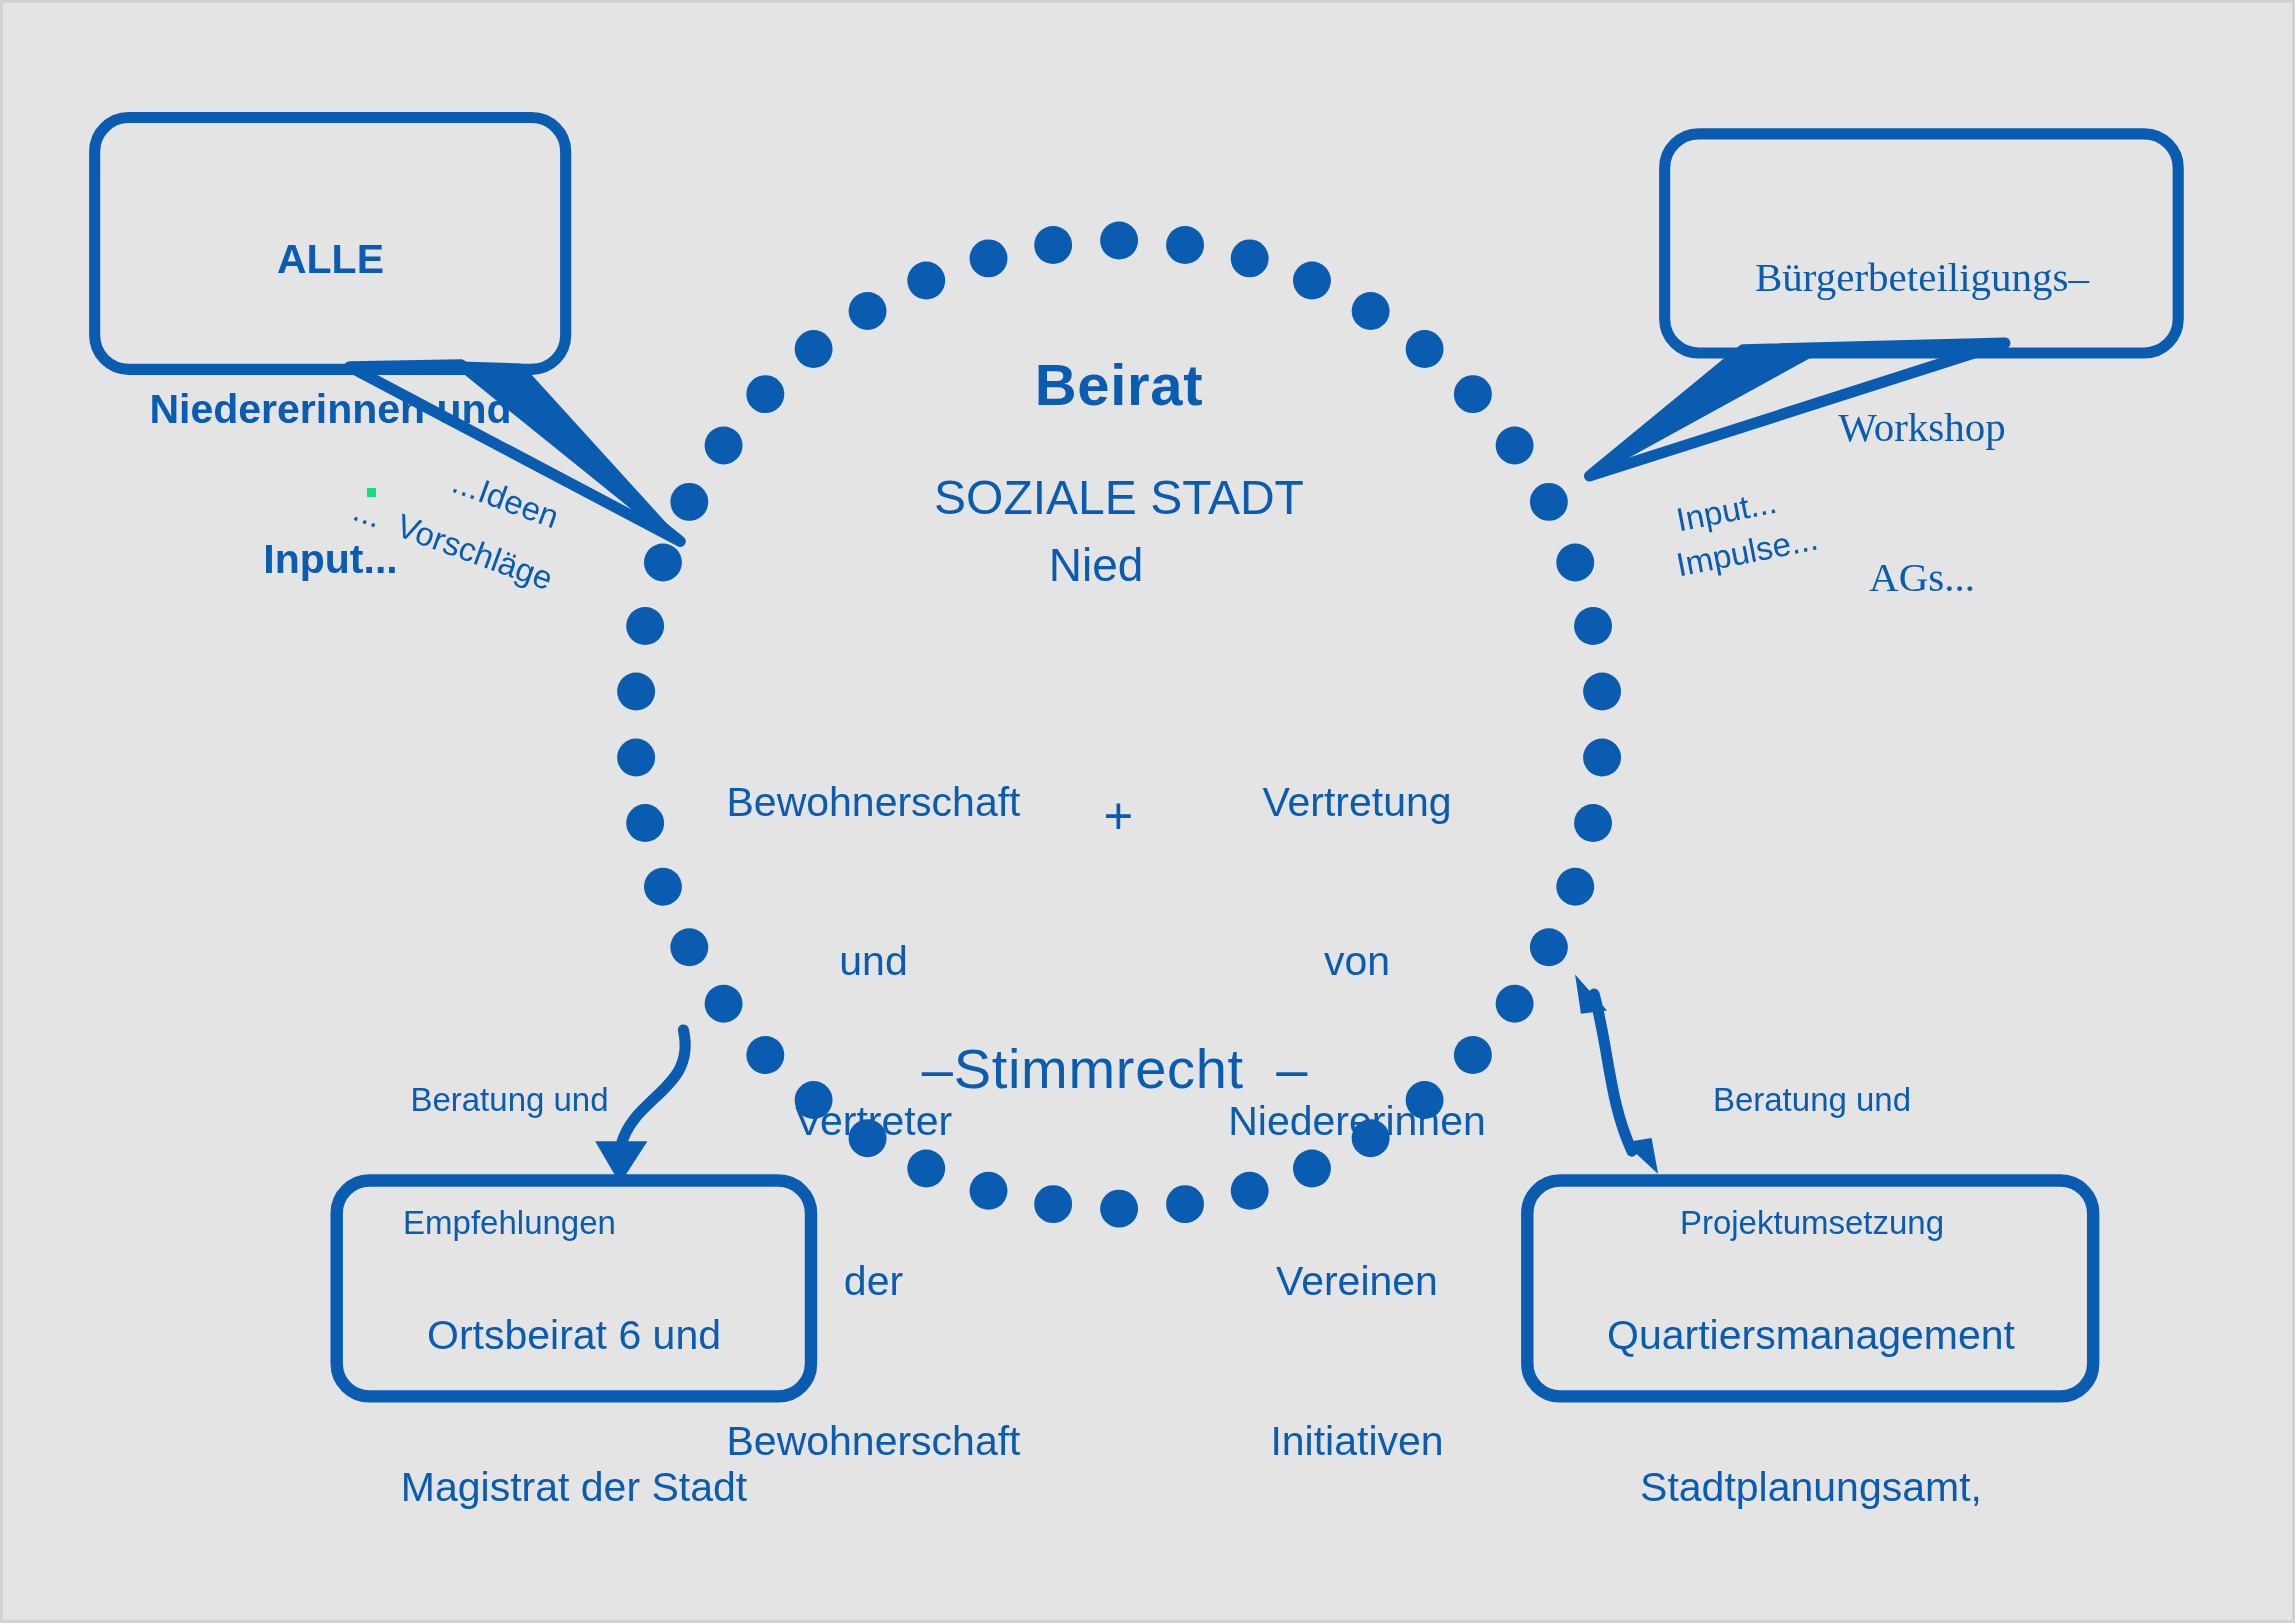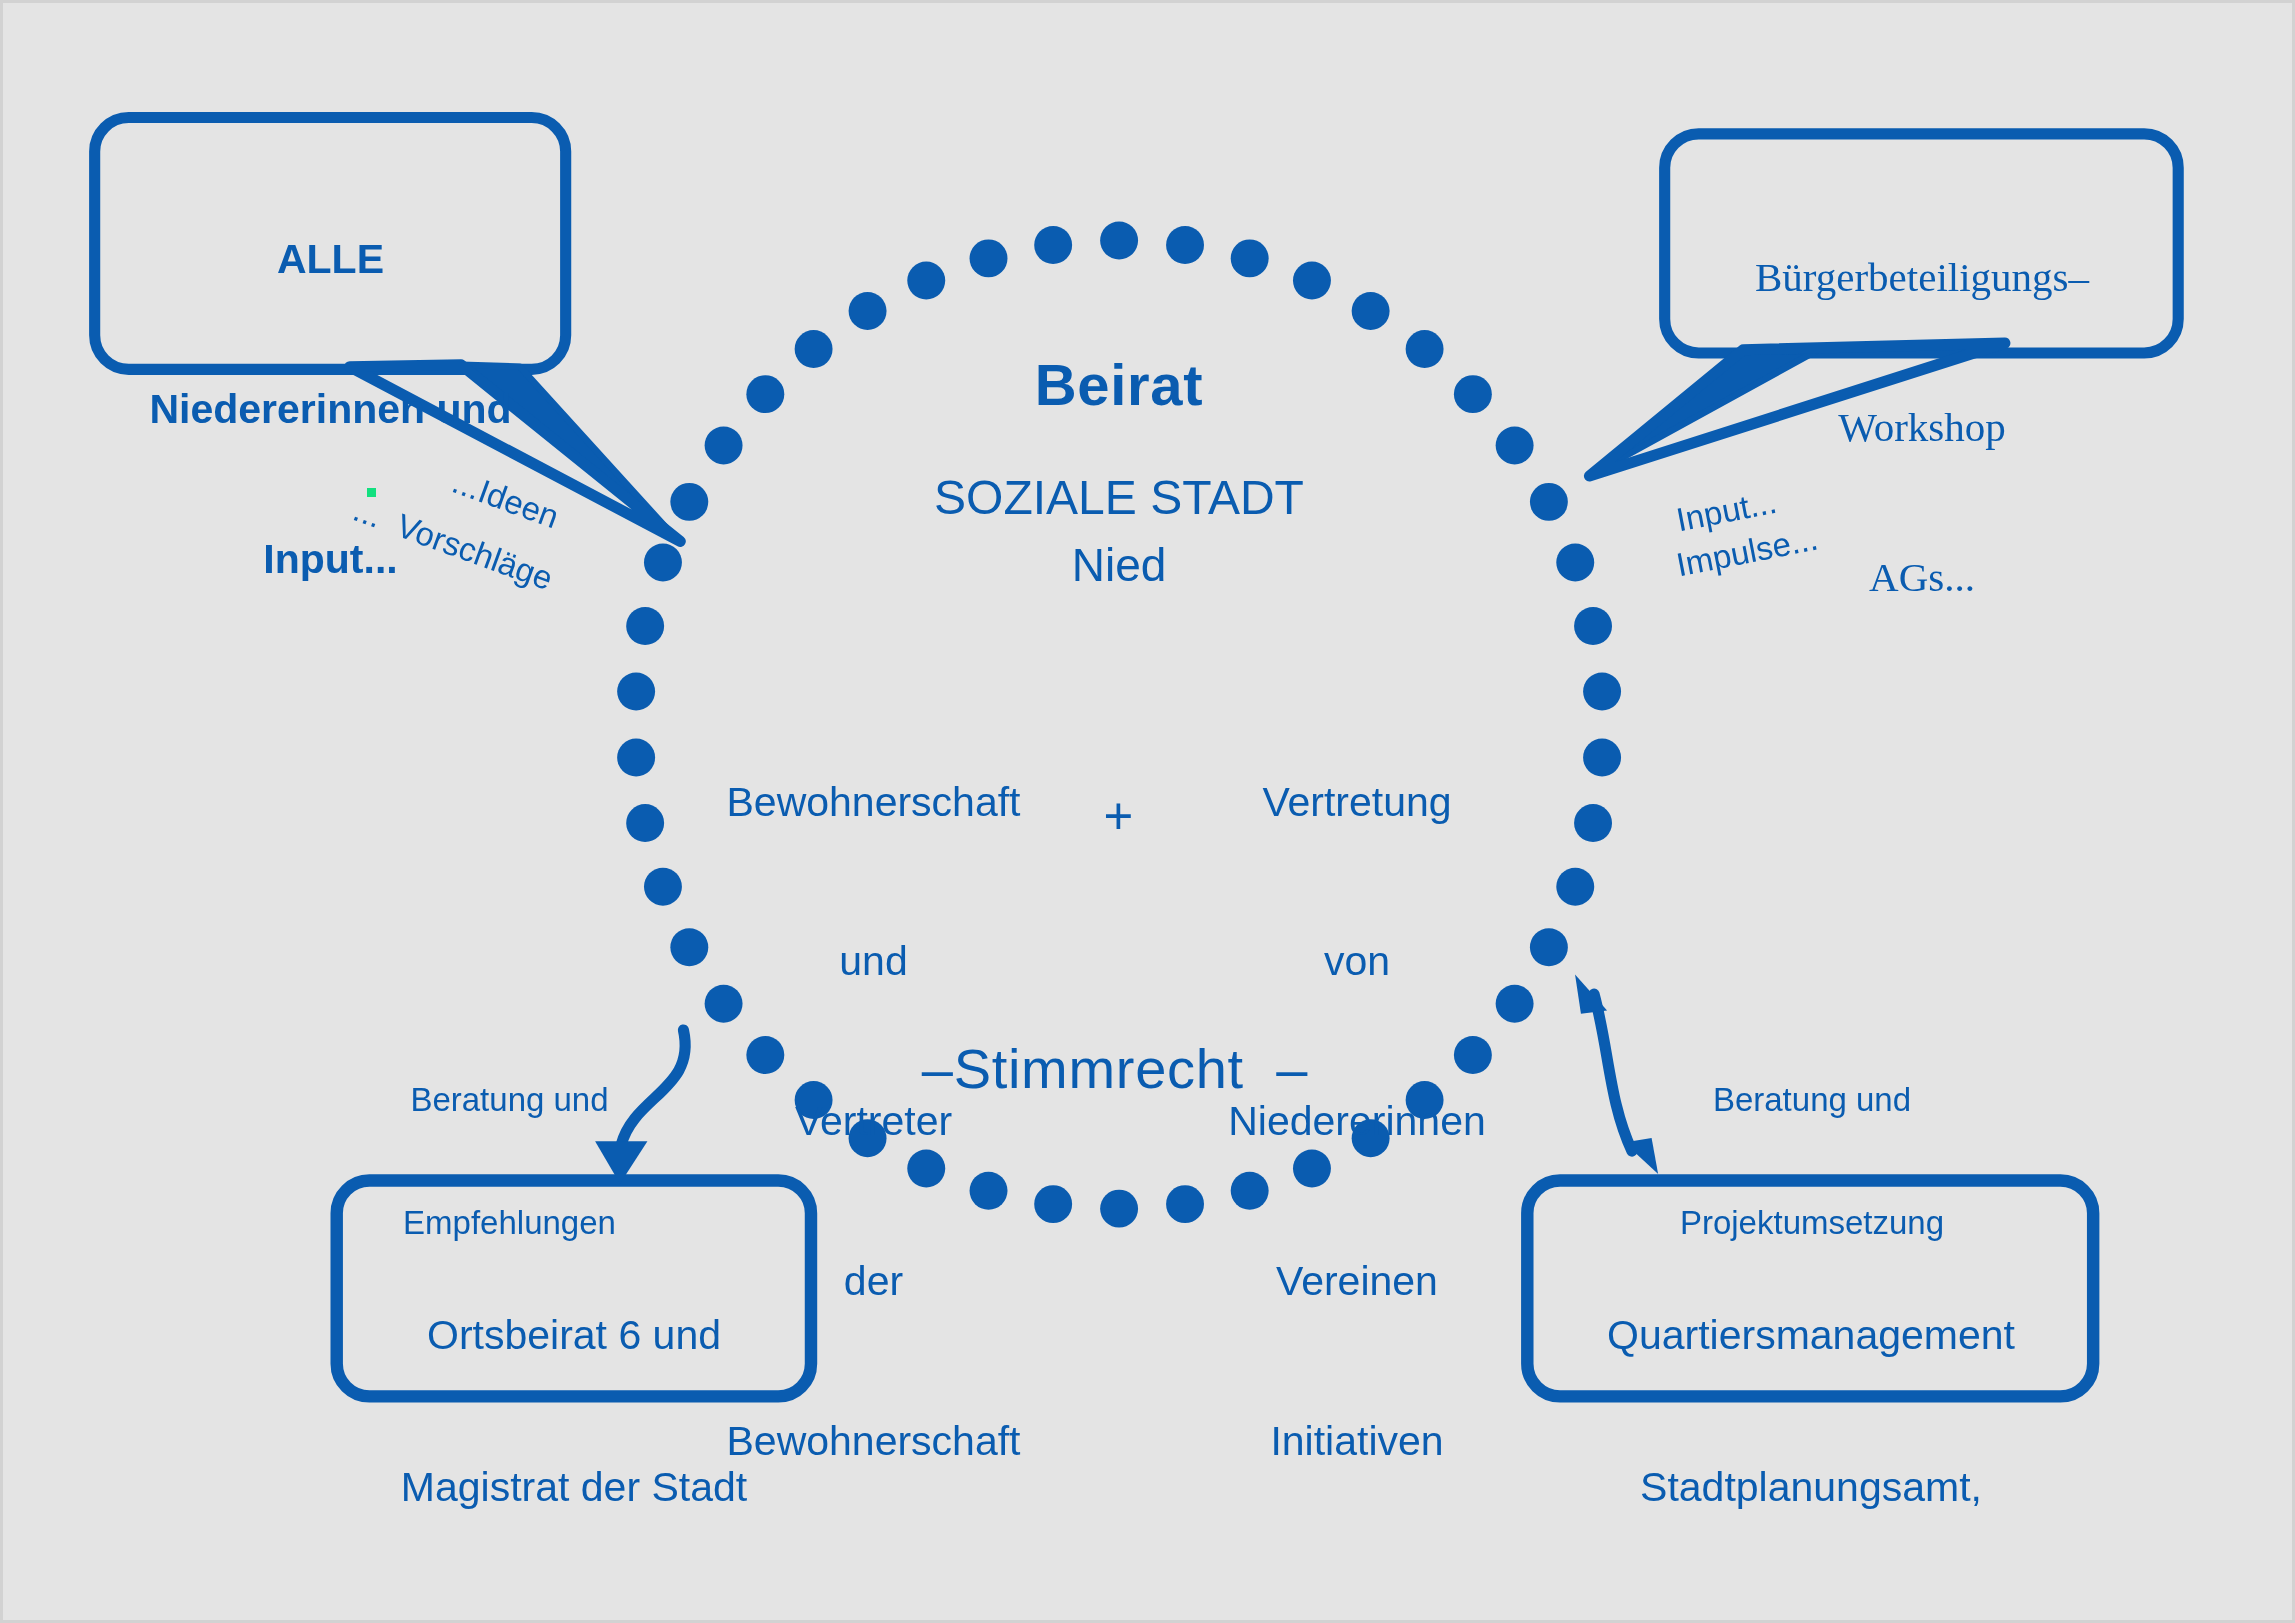--- a/index.html
+++ b/index.html
@@ -121,21 +121,21 @@
   </div>
 
   <div class="txt bubble-text" style="left:1662px;top:149px;width:514px;font-family:Liberation Serif, serif;">
     <div>Bürgerbeteiligungs–</div>
     <div>Workshop</div>
     <div>AGs...</div>
   </div>
 
   <div class="txt title-main" style="left:789px;top:350px;width:654px;">Beirat</div>
   <div class="txt title-sub" style="left:789px;top:468px;width:654px;">SOZIALE STADT</div>
-  <div class="txt title-sub2" style="left:789px;top:537px;width:654px;text-align:center;">Nied</div>
+  <div class="txt title-sub2" style="left:766px;top:537px;width:654px;text-align:center;">Nied</div>
 
   <div class="txt col-text" style="left:674px;top:666px;width:393px;">
     <div>Bewohnerschaft</div>
     <div>und</div>
     <div>Vertreter</div>
     <div>der</div>
     <div>Bewohnerschaft</div>
   </div>
 
   <div class="txt plus" style="left:1060px;top:785px;width:111px;">+</div>

